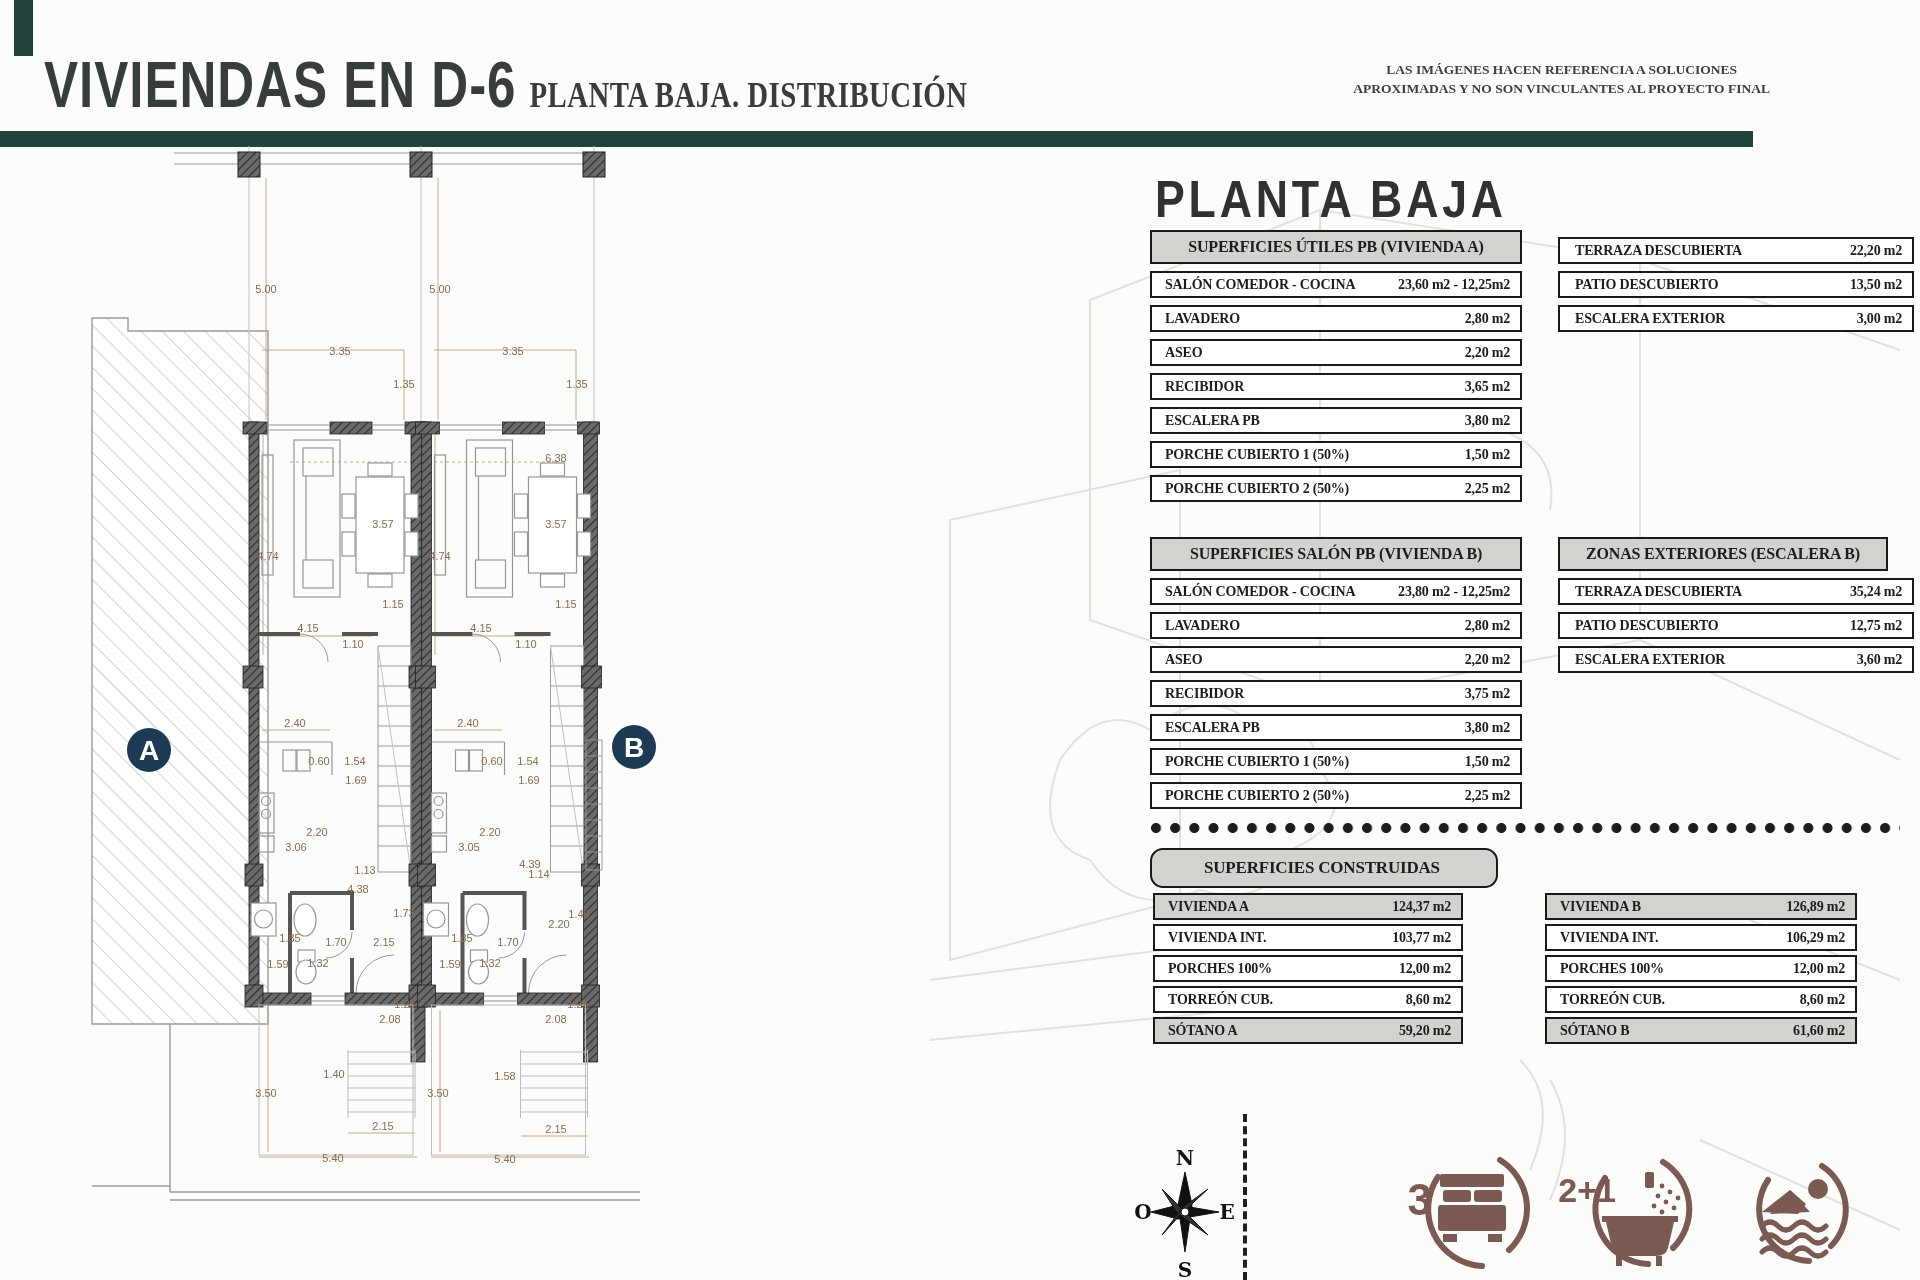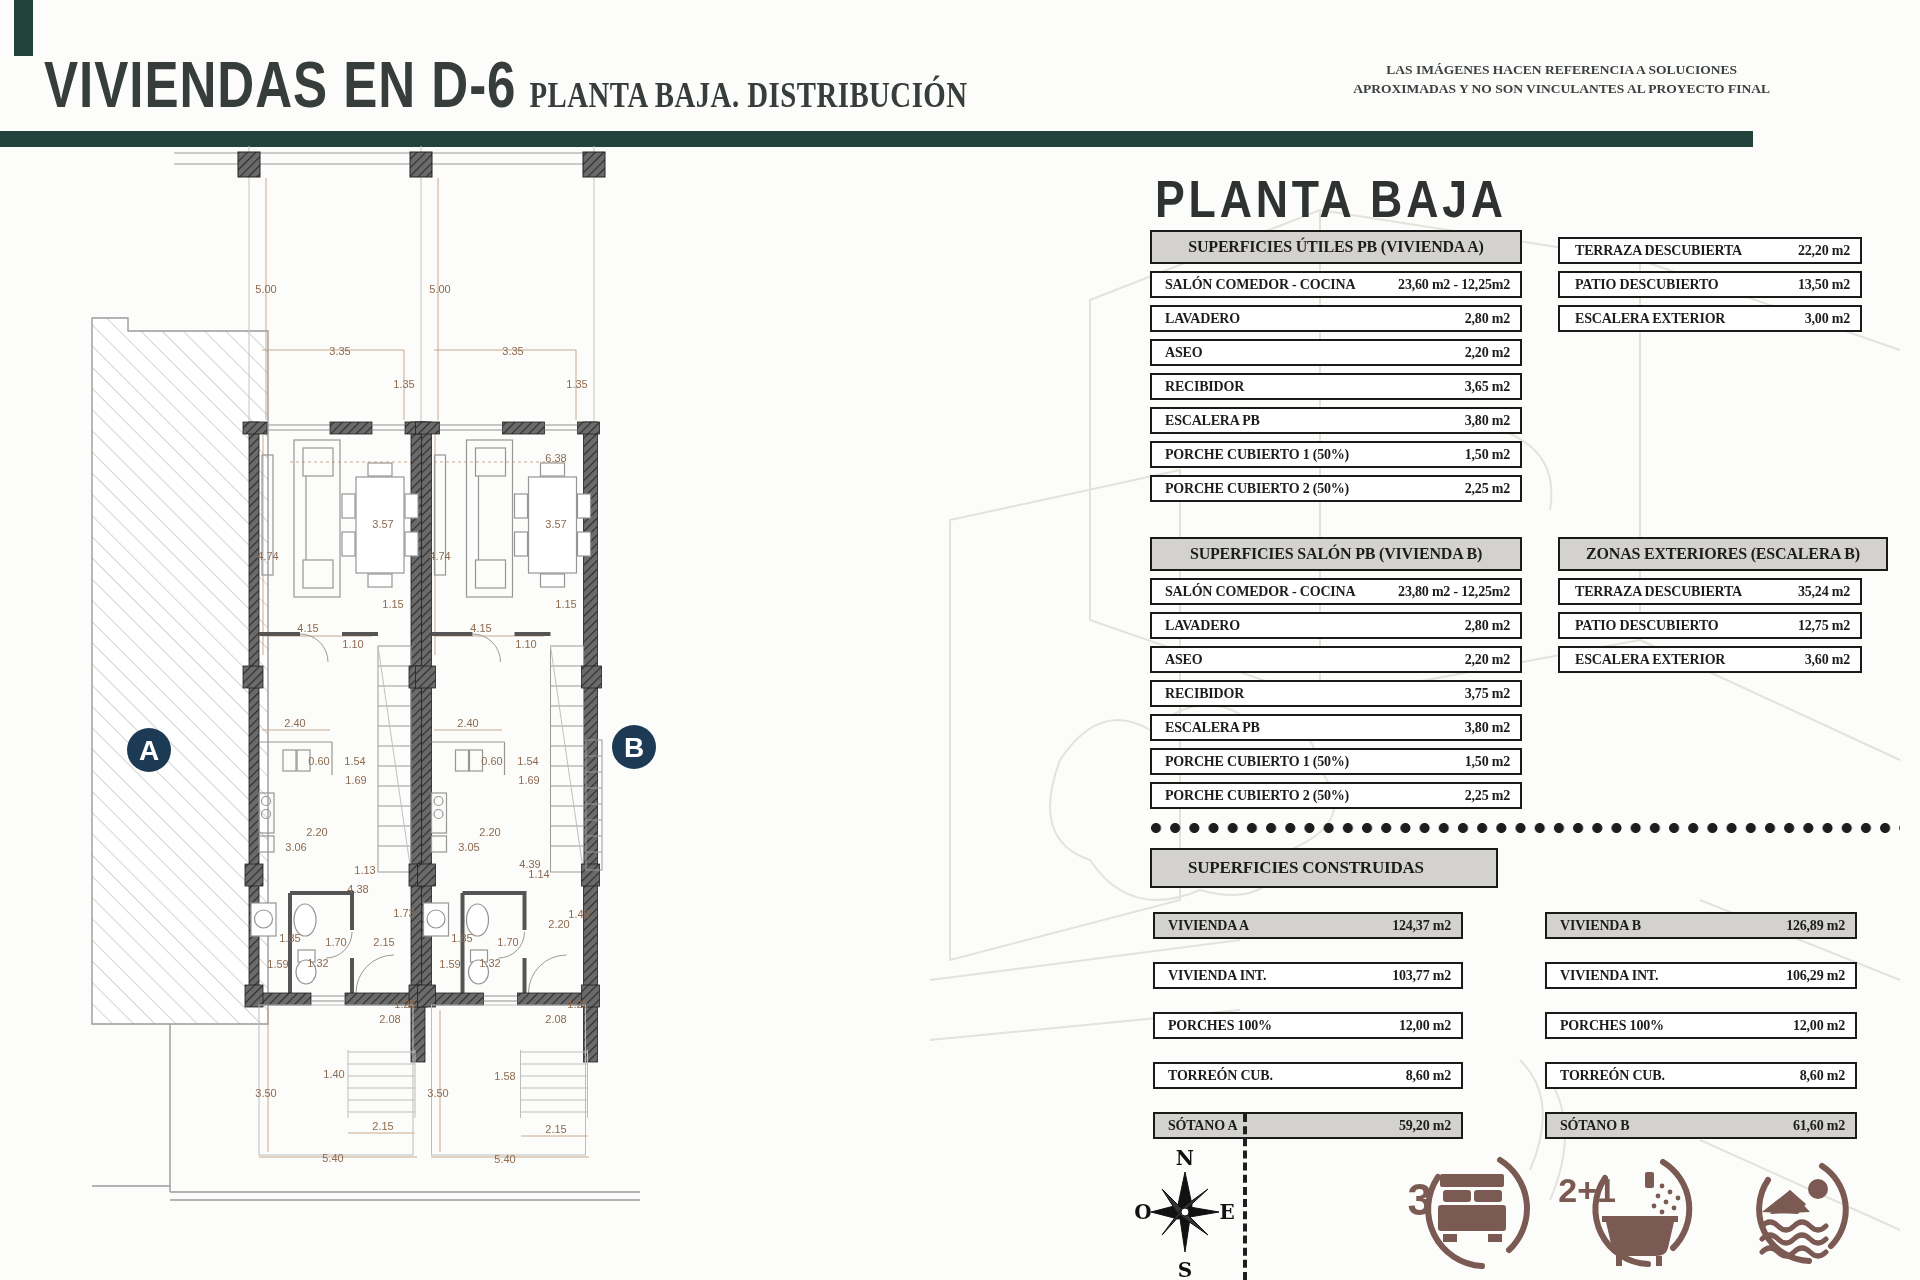--- a/index.html
+++ b/index.html
@@ -20,29 +20,29 @@
   #teal-bar { left:0; top:131px; width:1753px; height:16px; background:#21433c; }
 
   
   #planta-heading { left:1155px; top:168px; color:#2e3331; font-weight:bold; font-size:47px;
     letter-spacing:4px; transform:scale(0.95,1.12); transform-origin:left top; white-space:nowrap; }
 
   .tbl { position:absolute; }
   .thead { border:2px solid #1a1a1a; background:#d3d2cf; height:34px; display:flex;
     align-items:center; justify-content:center; font-family:"Liberation Serif", serif;
     font-weight:bold; font-size:16px; color:#1c1c1c; letter-spacing:-0.2px; white-space:nowrap; }
-  .thead.left-align { justify-content:flex-start; padding-left:36px; }
+  .thead.left-align { justify-content:flex-start; padding-left:52px;border-radius:13px; }
   .trow { border:2px solid #1a1a1a; background:#ffffff; height:27px; display:flex;
     align-items:center; justify-content:space-between; padding:0 10px 0 13px;
     font-family:"Liberation Serif", serif; font-weight:bold; font-size:14px; color:#1c1c1c;
     margin-top:7px; letter-spacing:-0.2px; white-space:nowrap; }
   .trow.hl { background:#d3d2cf; }
   .tbl-a .trow, .tbl-b .trow { margin-top:7px;gap:12px; }
-  .zon .trow { width:304px;padding-left:15px; }
-  .cons .trow { margin-top:23px; }
+  .zon .trow { width:356px;padding-left:15px; }
+  .cons .trow { margin-top:4px; }
 
   #dotted-sep { left:1150px; top:822px; width:750px; height:12px;
     background-image:radial-gradient(circle at 6px 6px, #1d1d1d 4.6px, transparent 5.4px);
     background-size:19.2px 12px; background-repeat:repeat-x; }
 
   
   #divider-dash { left:1243px; top:1114px; height:166px; width:0;
     border-left:4px dashed #1f1f1f; }
 
   svg text.dim { font-family:"Liberation Sans", sans-serif; font-size:11px; fill:#8d6b50; }

